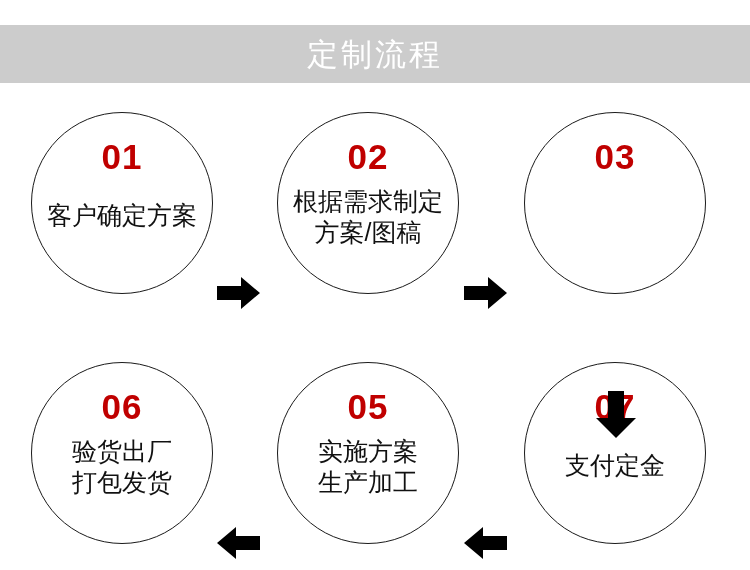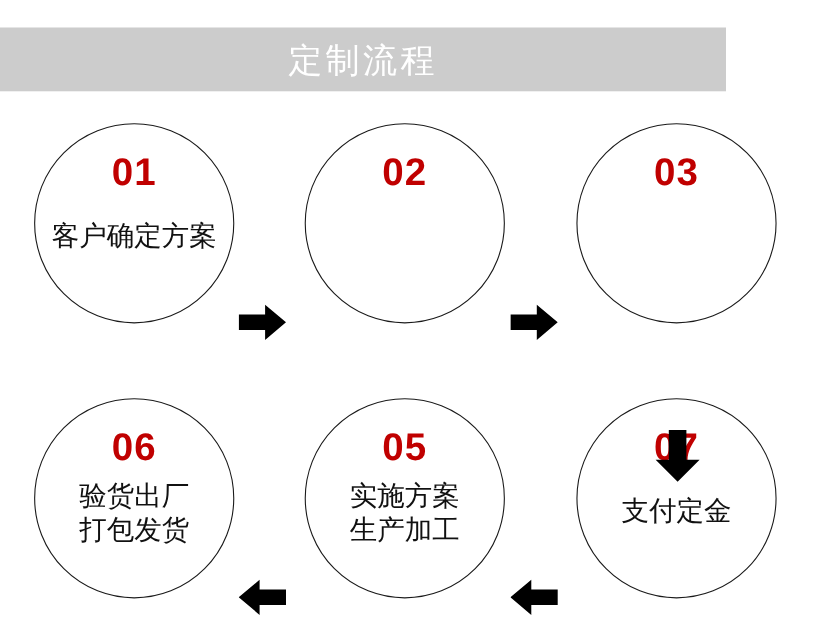--- a/index.html
+++ b/index.html
@@ -20,21 +20,21 @@
     width: 750px;
     height: 570px;
     background: #ffffff;
   }
 
   
   .header-band {
     position: absolute;
     left: 0;
     top: 25px;
-    width: 660px;
+    width: 750px;
     height: 58px;
     background: #cccccc;
     display: flex;
     align-items: center;
     justify-content: center;
   }
   .header-title {
     color: #ffffff;
     font-size: 31px;
     letter-spacing: 3px;
@@ -131,20 +131,22 @@
     <div class="node" id="node-1">
       <div class="node-inner">
         <div class="node-num">01</div>
         <div class="node-label single">客户确定方案</div>
       </div>
     </div>
 
     <div class="node" id="node-2">
       <div class="node-inner">
         <div class="node-num">02</div>
+        <div class="node-label">根据需求制定
+方案/图稿</div>
       </div>
     </div>
 
     <div class="node" id="node-3">
       <div class="node-inner">
         <div class="node-num">03</div>
       </div>
     </div>
 
     <div class="node" id="node-4">

